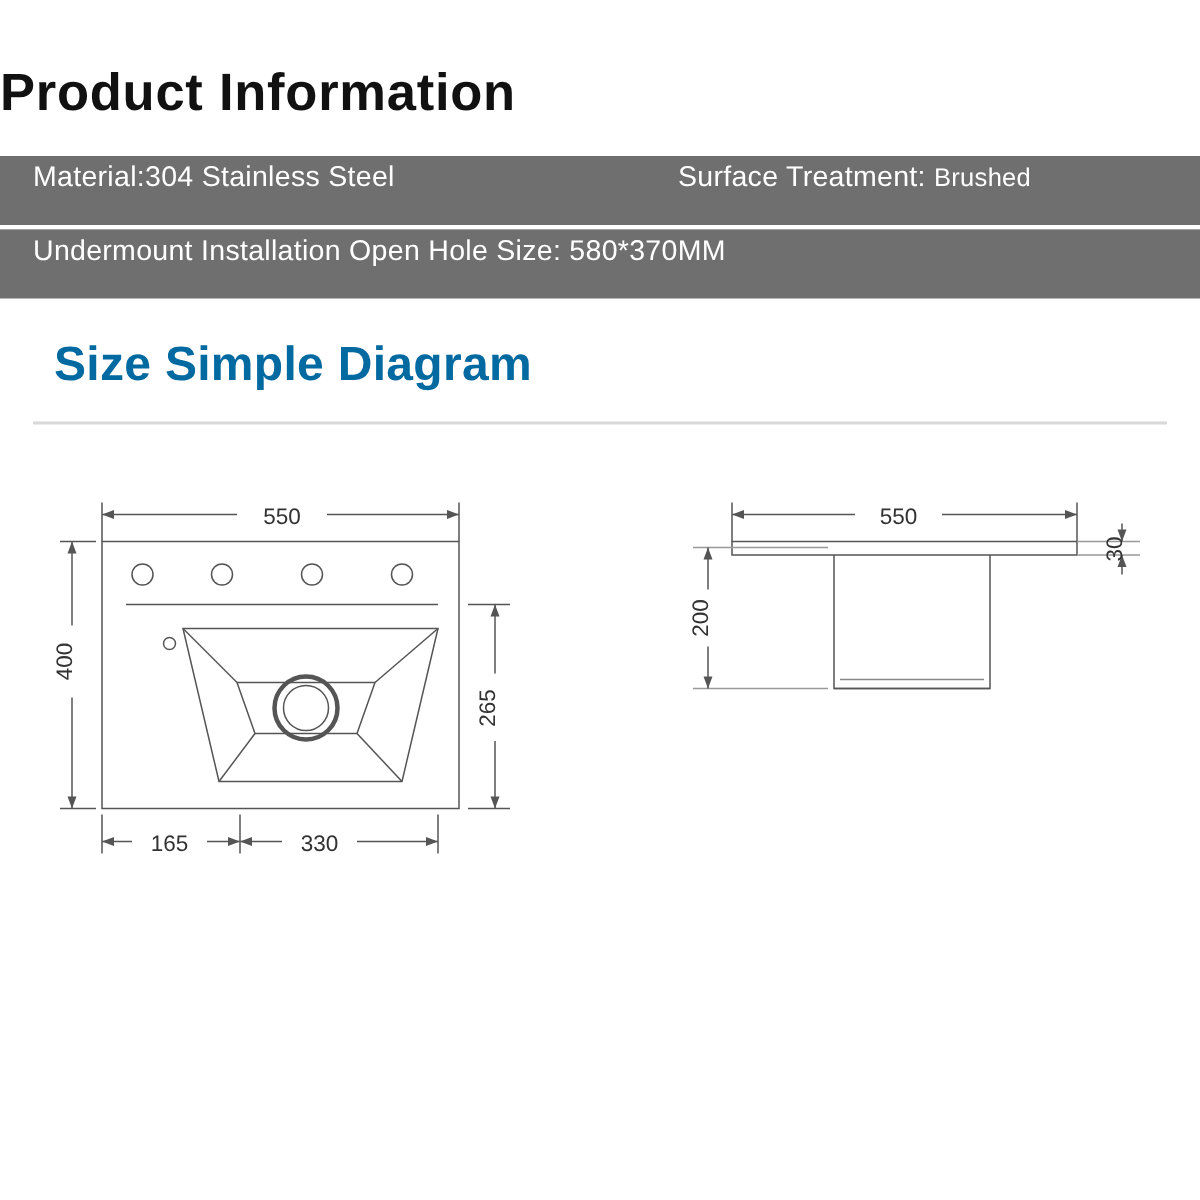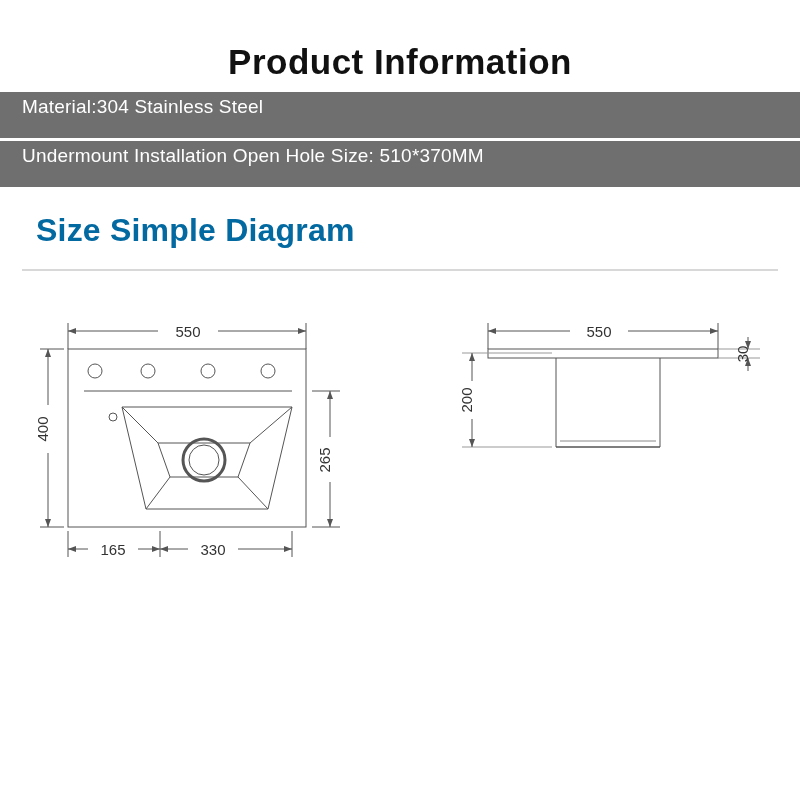--- a/index.html
+++ b/index.html
@@ -11,26 +11,26 @@
     height: 800px;
     background: #ffffff;
     font-family: "Liberation Sans", sans-serif;
     color: #1a1a1a;
     overflow: hidden;
     position: relative;
   }
 
   
   .product-title {
-    text-align: center;
+    text-align: left;
     font-size: 35px;
     font-weight: bold;
     letter-spacing: 0.5px;
     padding-top: 42px;
-    padding-bottom: 10px;
+    padding-bottom: 22px;
     color: #111;
   }
 
   
   .spec-table {
     width: 800px;
   }
   .spec-row {
     background: #6f6f6f;
     color: #ffffff;
@@ -86,27 +86,31 @@
 </style>
 </head>
 <body>
 
 <div class="product-title">Product Information</div>
 
 <div class="spec-table">
 
   <div class="spec-row">
     <span class="cell-left">Material:304 Stainless Steel</span>
+    <span class="cell-right">
+      <span>Surface Treatment:</span>
+      <span class="sub">Brushed</span>
+    </span>
   </div>
 
 
 
 
   <div class="spec-row">
-    <span>Undermount Installation Open Hole Size: 510*370MM</span>
+    <span>Undermount Installation Open Hole Size: 580*370MM</span>
   </div>
 
 </div>
 
 <div class="size-title">Size Simple Diagram</div>
 
 <div class="divider"></div>
 
 <div class="diagram-area">
   <svg class="diagram-svg" width="800" height="300" viewBox="0 0 800 300">

